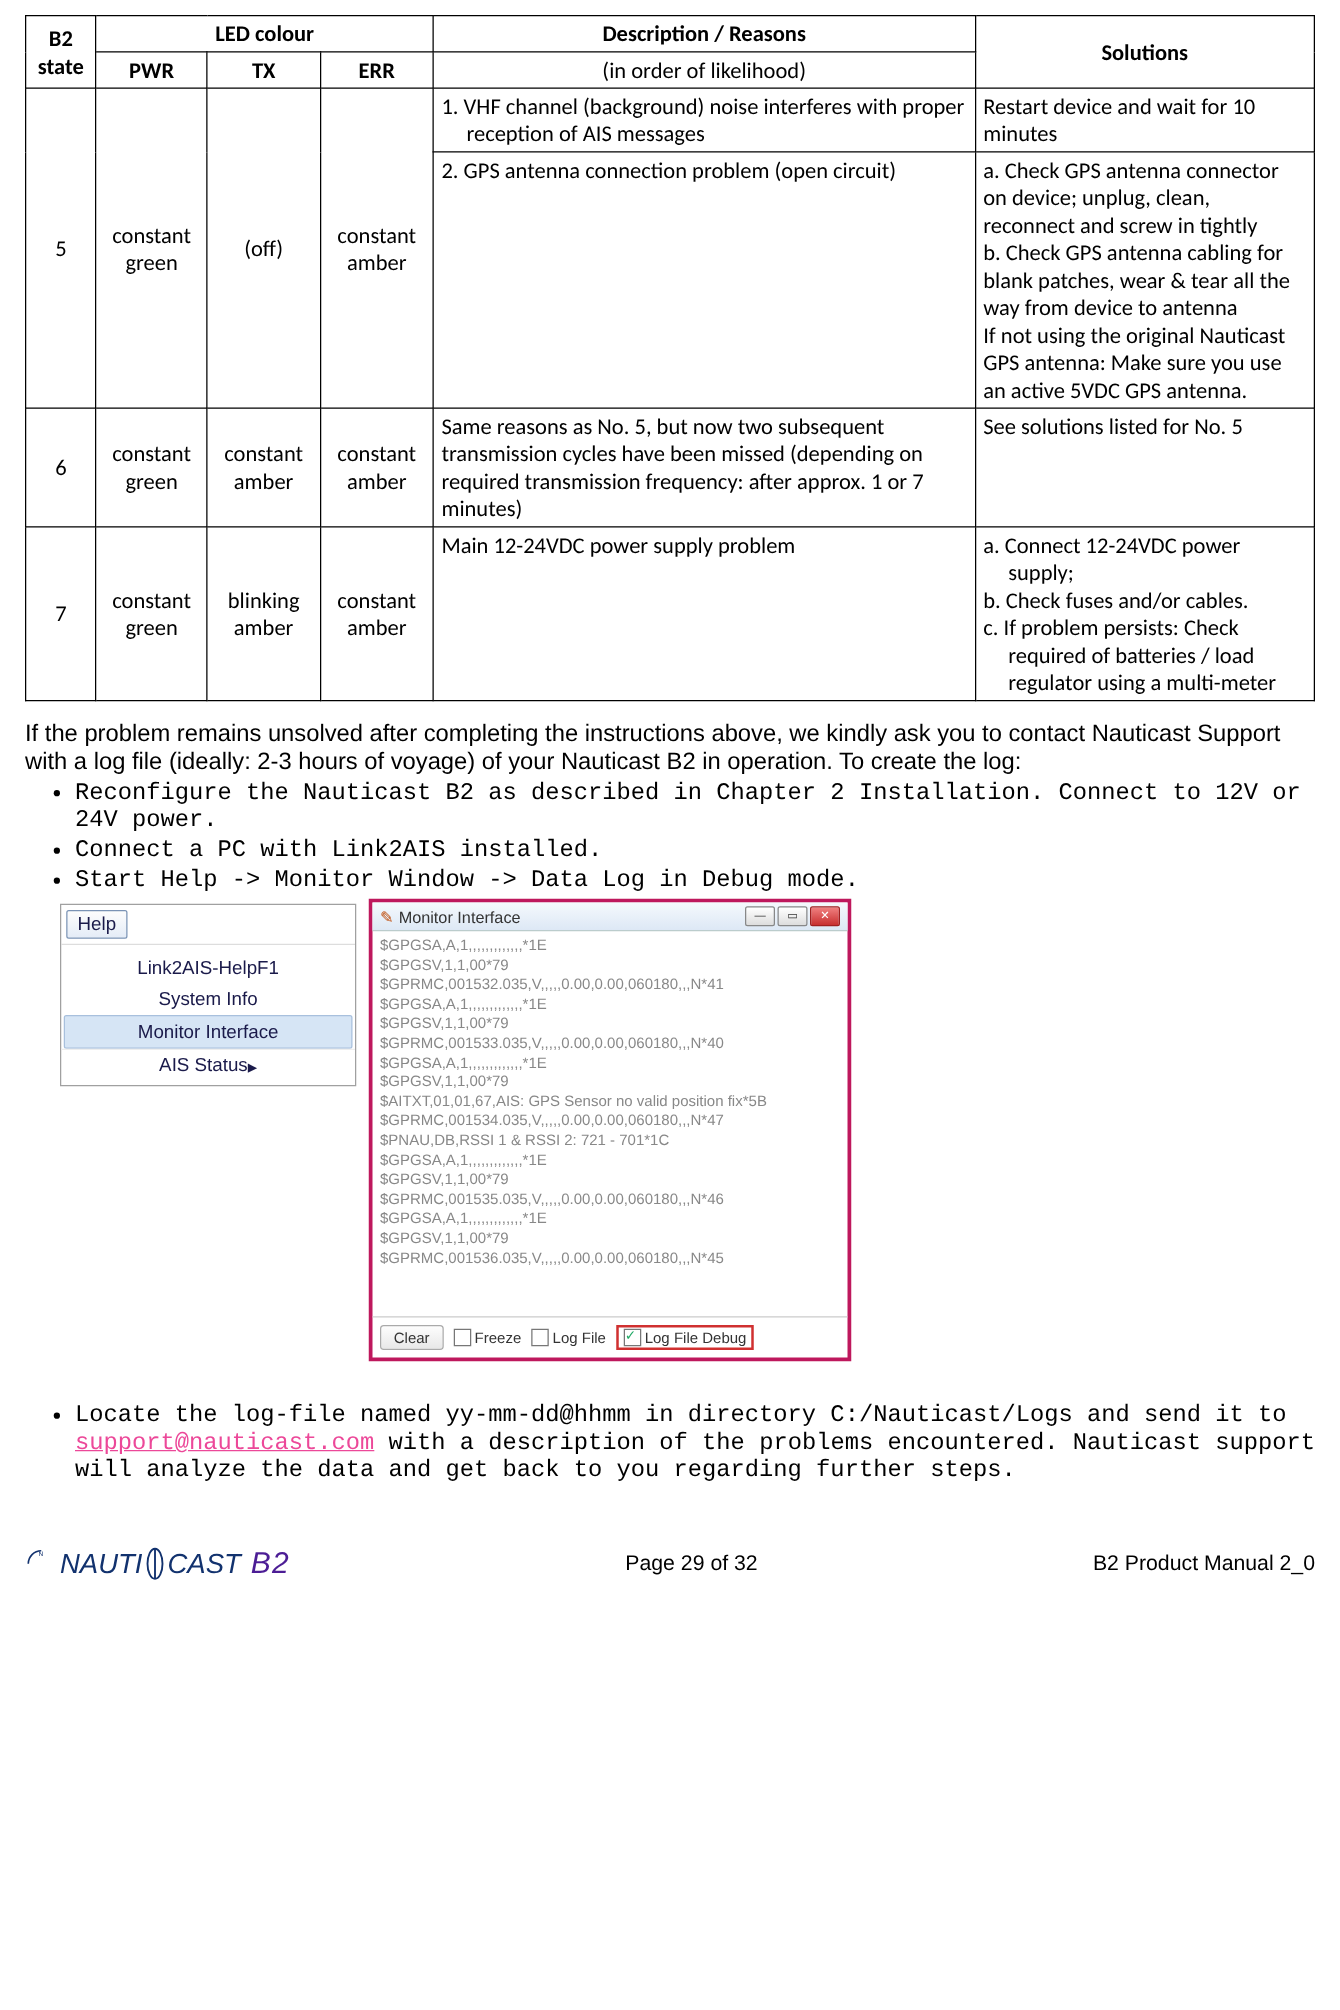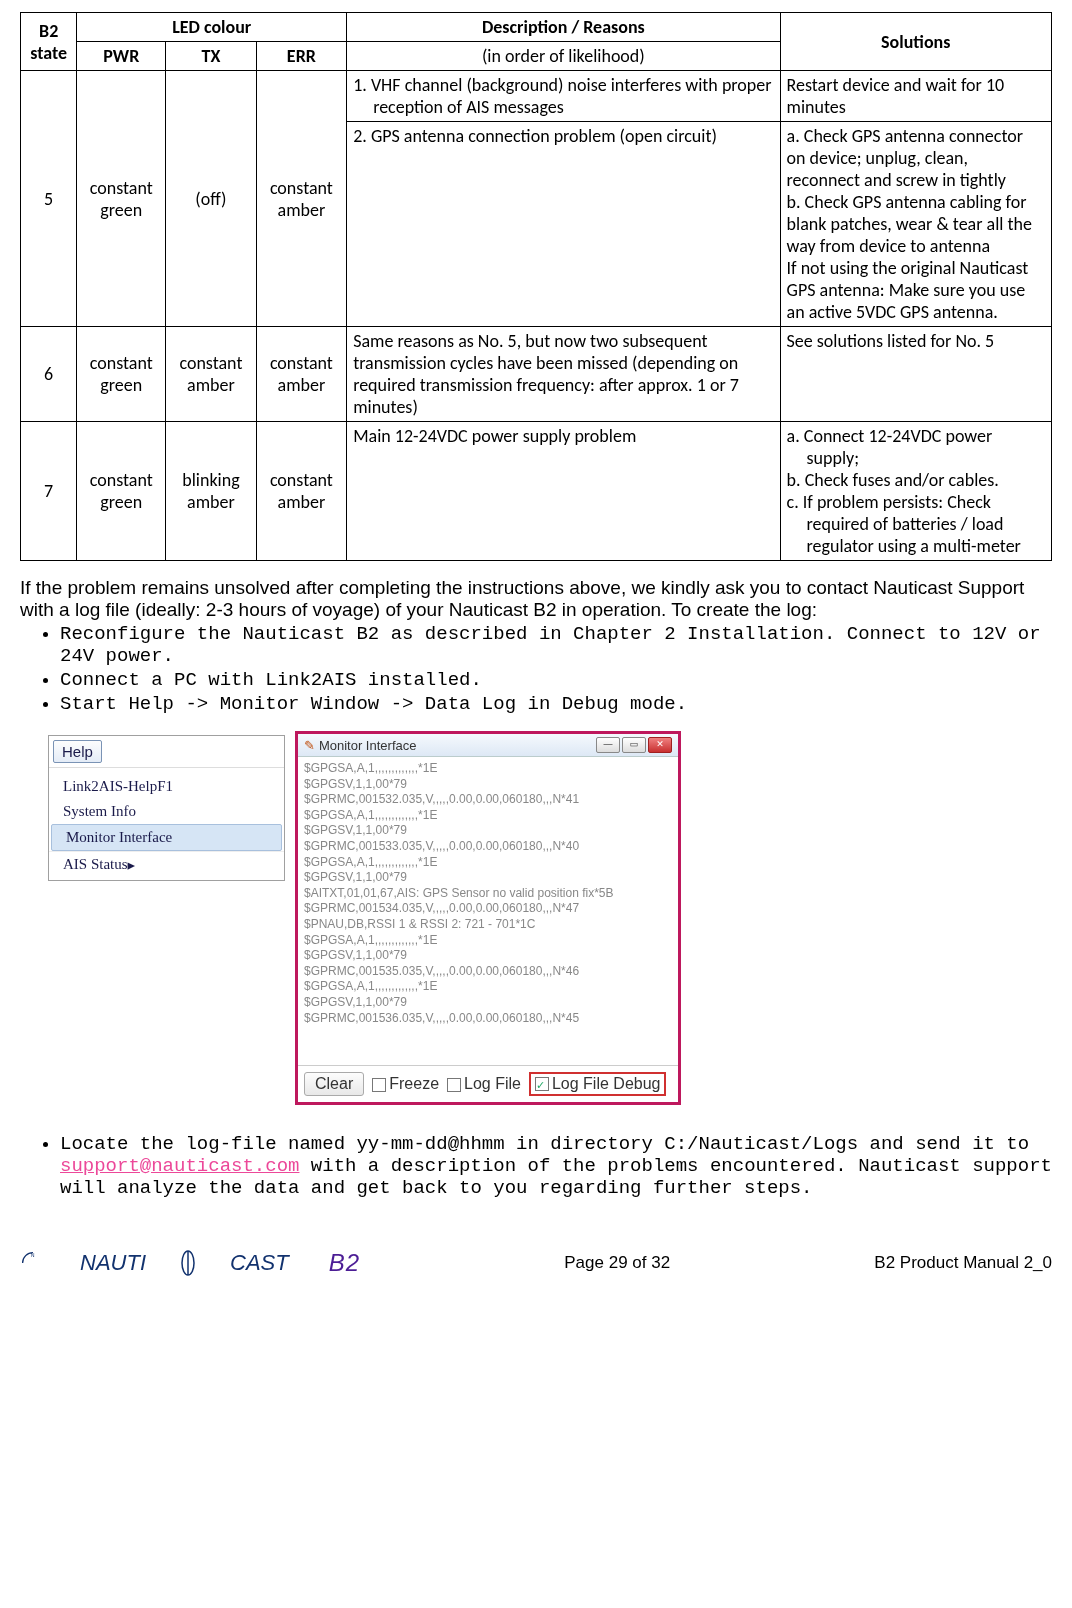--- a/index.html
+++ b/index.html
@@ -51,21 +51,21 @@
   ul.bullets {
     margin: 2px 0 0 0;
     padding-left: 40px;
     font-size: 19px;
     font-family: Liberation Mono, monospace;
   }
   ul.bullets li {
     margin-bottom: 2px;
   }
   .screens {
-    margin-top: 16px;
+    margin-top: 4px;
     height: 400px;
     position: relative;
   }
   .help-window {
     position: absolute;
     left: 28px;
     top: 4px;
     width: 235px;
     border: 1px solid #a0a0a0;
     background: #fff;
@@ -83,22 +83,21 @@
   }
   .help-menu {
     border-top: 1px solid #ddd;
     padding: 6px 0 2px 0;
   }
   .help-menu .mi {
     padding: 4px 14px;
     color: #1a1a4a;
     font-size: 15px;
     display: flex;
-    justify-content: flex-start;
-    font-family: Liberation Serif, serif;
+    justify-content: center;
   }
   .help-menu .mi.sel {
     background: #d6e5f5;
     border: 1px solid #a8c0dd;
     margin: 0 2px;
     border-radius: 2px;
   }
   .monitor-window {
     position: absolute;
     left: 275px;
@@ -148,21 +147,21 @@
   }
   .monitor-line {
     white-space: nowrap;
   }
   .monitor-footer {
     border-top: 1px solid #ccc;
     padding: 6px;
     display: flex;
     align-items: center;
     gap: 8px;
-    font-size: 16px;
+    font-size: 12px;
     color: #333;
   }
   .clear-btn {
     border: 1px solid #aaa;
     background: linear-gradient(#fdfdfd,#e8e8e8);
     padding: 2px 10px;
     border-radius: 3px;
   }
   .cb {
     width: 12px;
@@ -197,21 +196,20 @@
     align-items: center;
     margin-top: 50px;
     font-size: 17px;
     font-family: Tahoma, Arial, sans-serif;
   }
   .logo {
     display: flex;
     align-items: center;
     font-size: 22px;
     letter-spacing: 1px;
-    gap: 32px;
   }
   .logo-nauti {
     color: #12326e;
     font-weight: 500;
     font-style: italic;
     letter-spacing: 0;
   }
   .logo-b2 {
     color: #4c1d95;
     font-weight: 500;

